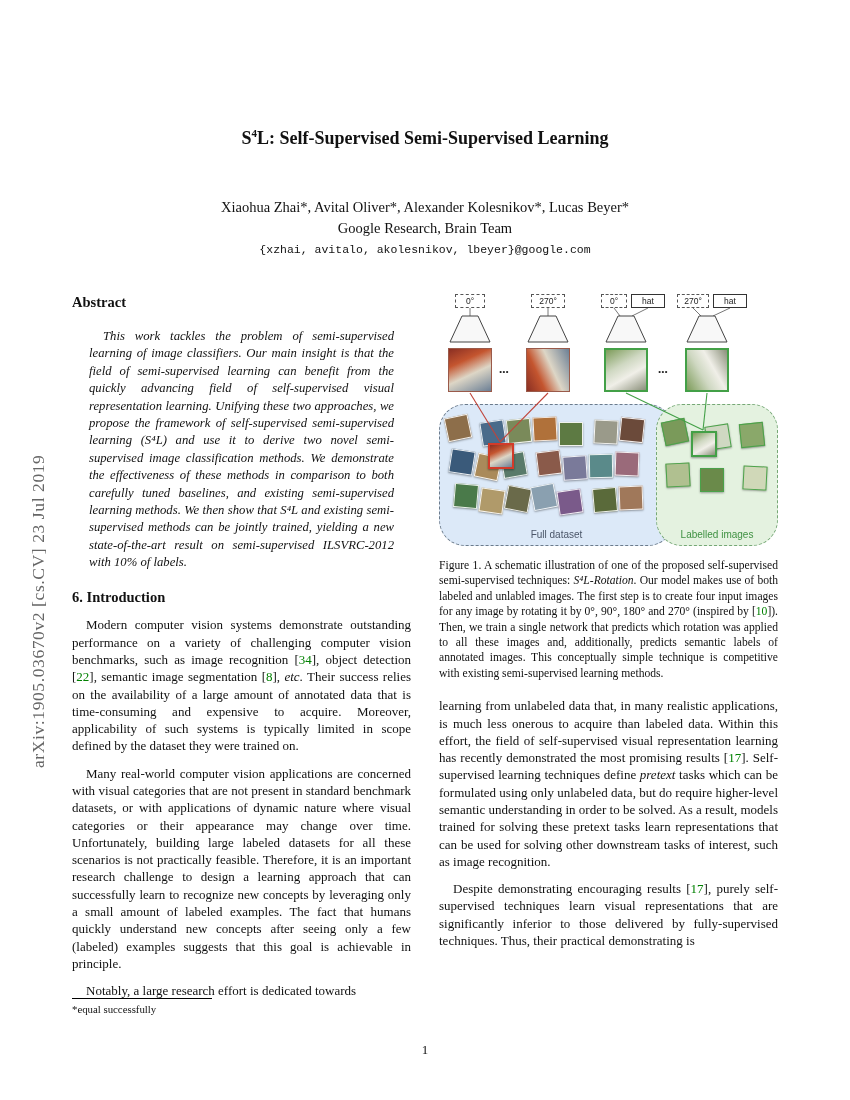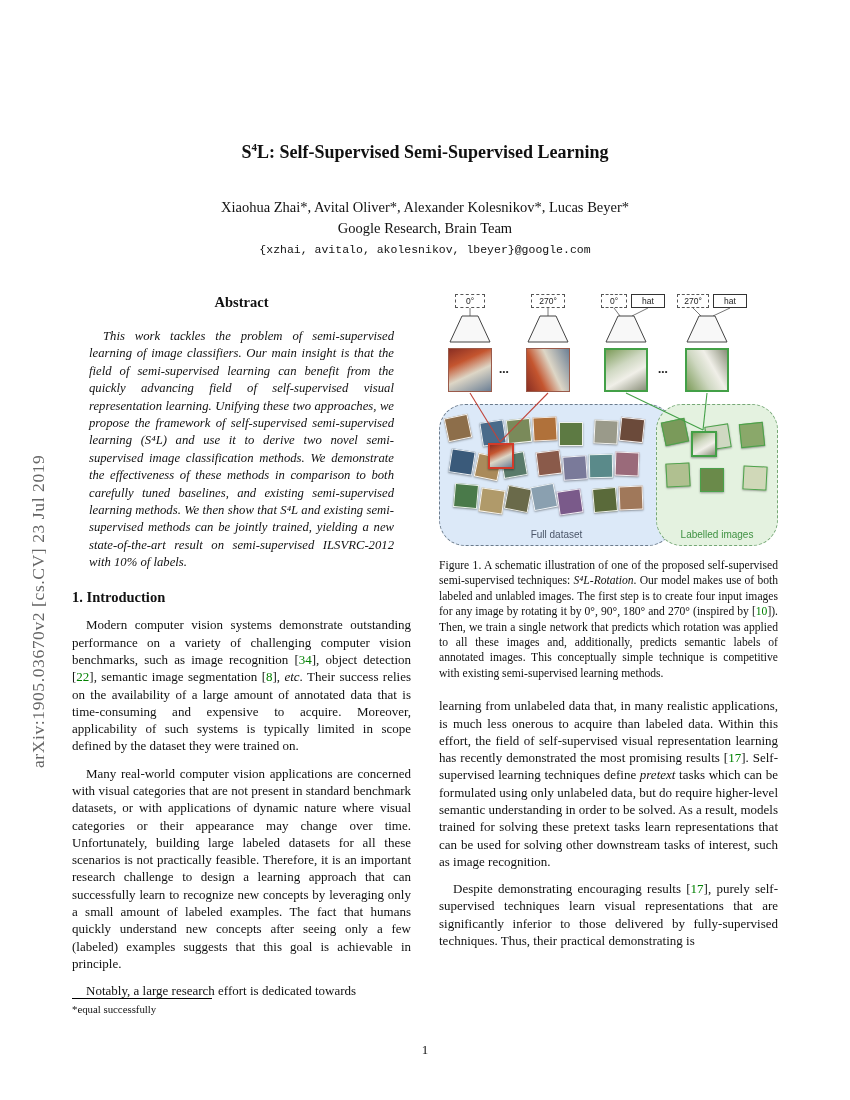--- a/index.html
+++ b/index.html
@@ -3,31 +3,31 @@
 <meta charset="utf-8">
 <style>
   *{box-sizing:border-box}
   html,body{margin:0;padding:0;background:#e8e8e8}
   .page{position:relative;width:850px;height:1100px;margin:0 auto;background:#ffffff;overflow:hidden;
         font-family:"Liberation Serif", serif;color:#111}
 
   .arxiv-stamp{position:absolute;left:28px;top:768px;transform:rotate(-90deg);transform-origin:0 0;
         white-space:nowrap;font-size:17.5px;letter-spacing:.6px;color:#666}
 
-  .title{position:absolute;top:141px;left:0;width:100%;text-align:center;font-size:18px;font-weight:bold}
+  .title{position:absolute;top:127px;left:0;width:100%;text-align:center;font-size:18px;font-weight:bold}
   .title sup{font-size:11px}
   .authors{position:absolute;top:199px;left:0;width:100%;text-align:center;font-size:14.5px}
   .affiliation{position:absolute;top:220px;left:0;width:100%;text-align:center;font-size:14.5px}
   .email{position:absolute;top:243px;left:0;width:100%;text-align:center;
         font-family:"Liberation Mono","DejaVu Sans Mono",monospace;font-size:11.5px}
 
   .columns{position:absolute;top:292px;left:72px;width:706px;display:flex;gap:28px}
   .col{width:339px}
 
-  .abstract-heading{text-align:center;font-weight:bold;font-size:14.5px;margin:2px 0 12px}
+  .abstract-heading{text-align:left;font-weight:bold;font-size:14.5px;margin:2px 0 12px}
   .abstract{font-style:italic;font-size:12.7px;line-height:1.37;text-align:justify;text-indent:14px;margin:17px}
   .section-heading{font-size:14.5px;font-weight:bold;margin:18px 0 10px}
   p.body{font-size:13px;line-height:1.33;text-align:justify;text-indent:14px;margin:10px 0 3px}
   p.body.noindent{text-indent:0}
   .cite{color:var(--cite,#008000)}
   .em{font-style:italic}
 
   
   .fig{position:relative;width:339px;height:266px}
   .fig-lines{position:absolute;left:0;top:0;width:339px;height:266px;z-index:4;pointer-events:none}
@@ -73,21 +73,21 @@
 
   <div class="authors">Xiaohua Zhai*,  Avital Oliver*,  Alexander Kolesnikov*,  Lucas Beyer*</div>
   <div class="affiliation">Google Research, Brain Team</div>
   <div class="email">{xzhai, avitalo, akolesnikov, lbeyer}@google.com</div>
 
   <div class="columns">
 
     <div class="col">
       <div class="abstract-heading">Abstract</div>
       <p class="abstract">This work tackles the problem of semi-supervised learning of image classifiers. Our main insight is that the field of semi-supervised learning can benefit from the quickly advancing field of self-supervised visual representation learning. Unifying these two approaches, we propose the framework of self-supervised semi-supervised learning (S⁴L) and use it to derive two novel semi-supervised image classification methods. We demonstrate the effectiveness of these methods in comparison to both carefully tuned baselines, and existing semi-supervised learning methods. We then show that S⁴L and existing semi-supervised methods can be jointly trained, yielding a new state-of-the-art result on semi-supervised ILSVRC-2012 with 10% of labels.</p>
-      <div class="section-heading">1. Introduction</div>
+      <div class="section-heading">6. Introduction</div>
       <p class="body"><span>Modern computer vision systems demonstrate outstanding performance on a variety of challenging computer vision benchmarks, such as image recognition [</span><span class="cite">34</span><span>], object detection [</span><span class="cite">22</span><span>], semantic image segmentation [</span><span class="cite">8</span><span>], </span><span class="em">etc</span><span>. Their success relies on the availability of a large amount of annotated data that is time-consuming and expensive to acquire. Moreover, applicability of such systems is typically limited in scope defined by the dataset they were trained on.</span></p>
       <p class="body"><span>Many real-world computer vision applications are concerned with visual categories that are not present in standard benchmark datasets, or with applications of dynamic nature where visual categories or their appearance may change over time. Unfortunately, building large labeled datasets for all these scenarios is not practically feasible. Therefore, it is an important research challenge to design a learning approach that can successfully learn to recognize new concepts by leveraging only a small amount of labeled examples. The fact that humans quickly understand new concepts after seeing only a few (labeled) examples suggests that this goal is achievable in principle.</span></p>
       <p class="body"><span>Notably, a large research effort is dedicated towards</span></p>
     </div>
 
     <div class="col">
 
       <div class="fig">
         <svg class="fig-lines" viewBox="0 0 339 266">
 

